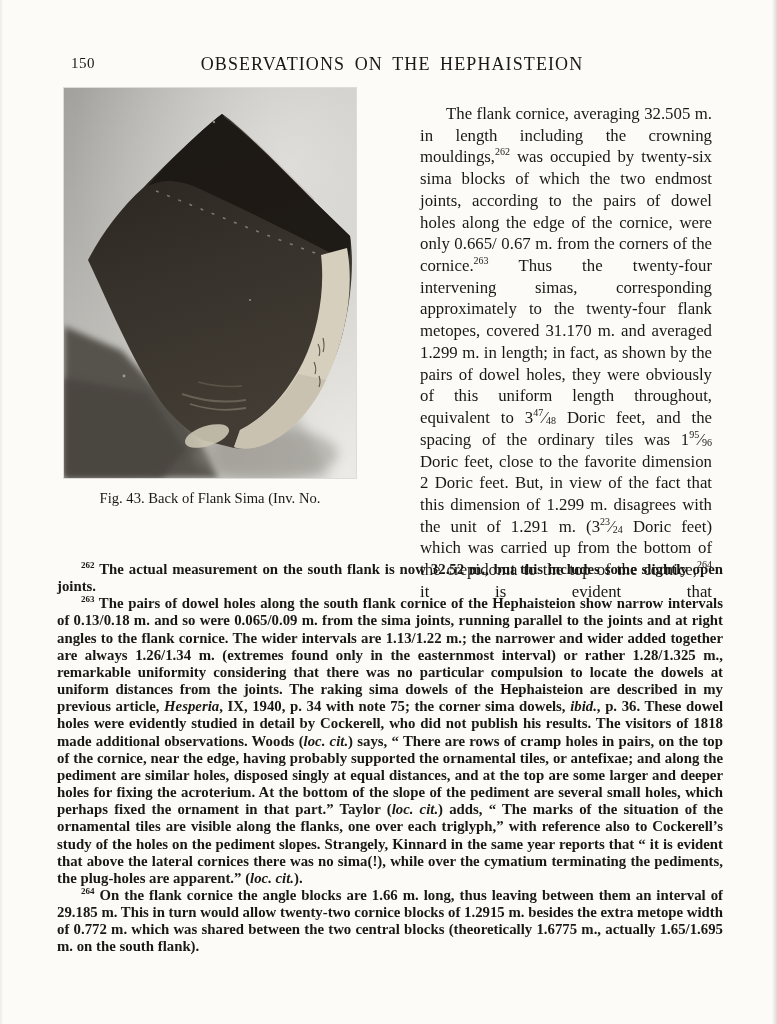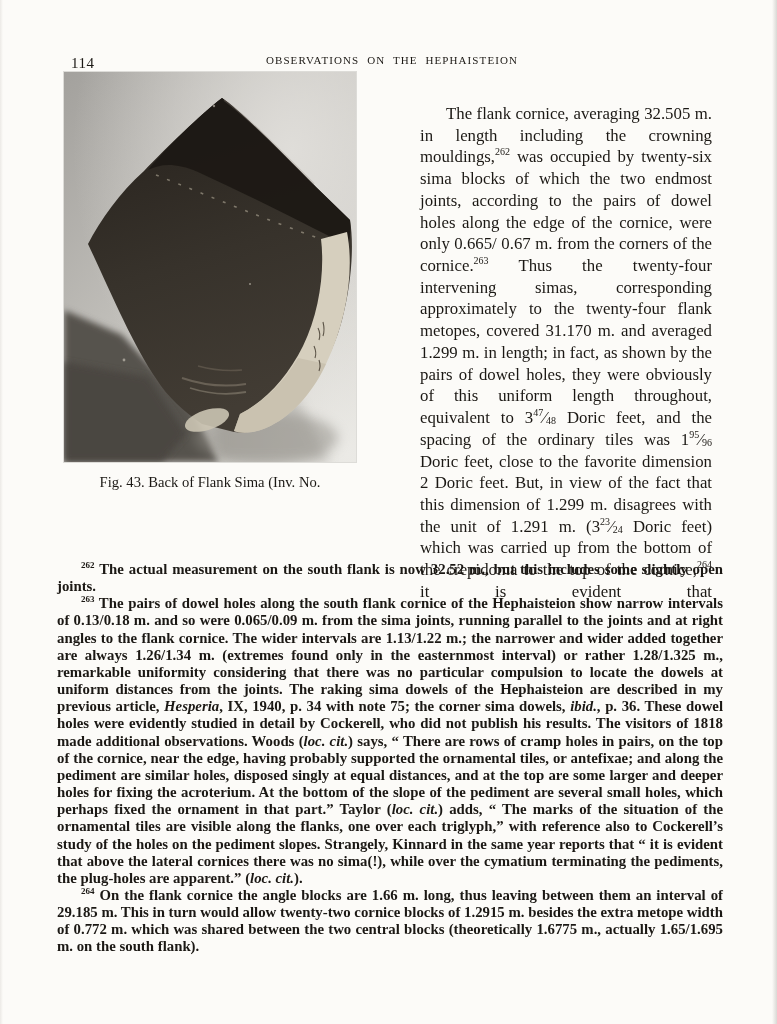--- a/index.html
+++ b/index.html
@@ -6,24 +6,24 @@
   body{width:777px;height:1024px;background:#fbfaf7;overflow:hidden;}
   .page{position:relative;width:777px;height:1024px;background:#fcfbf8;
         font-family:"Liberation Serif","DejaVu Serif",serif;color:#1b1814;}
   .edge-r{position:absolute;right:0;top:0;width:5px;height:100%;
           background:linear-gradient(to left,#d9d8d4,rgba(217,216,212,0));}
   .edge-l{position:absolute;left:0;top:0;width:3px;height:100%;
           background:linear-gradient(to right,#eceae6,rgba(236,234,230,0));}
 
   .hdr{position:absolute;left:57px;top:54px;width:670px;height:22px;}
   .pageno{position:absolute;left:14px;top:1px;font-size:15px;letter-spacing:.5px;}
-  .runtitle{display:block;text-align:center;font-size:11px;letter-spacing:1.1px;
+  .runtitle{display:block;text-align:center;font-size:18px;letter-spacing:1.1px;
             word-spacing:4px;font-weight:400;margin:0;}
 
-  .fig{position:absolute;left:64px;top:72px;width:292px;}
+  .fig{position:absolute;left:64px;top:88px;width:292px;}
   .photo{display:block;width:292px;height:390px;outline:1px solid #dddcd8;}
   .cap{position:absolute;left:0;top:401px;width:292px;text-align:center;
        font-size:14.6px;line-height:19.5px;}
 
   .bodycol{position:absolute;left:404px;top:87px;width:324px;}
   .bodycol p{margin:16px;font-size:16.8px;line-height:21.72px;text-align:justify;
              text-align-last:justify;text-indent:26px;}
   .bodycol sup{font-size:10px;line-height:0;position:relative;top:-.5px;vertical-align:super;}
   .bodycol sub{font-size:10px;line-height:0;vertical-align:-1px;}
 
@@ -33,21 +33,21 @@
   .it{font-style:italic;}
 </style>
 </head>
 <body>
 
 <div class="page">
   <div class="edge-l"></div>
   <div class="edge-r"></div>
 
   <div class="hdr">
-    <span class="pageno">114</span>
+    <span class="pageno">150</span>
     <span class="runtitle">OBSERVATIONS ON THE HEPHAISTEION</span>
   </div>
 
   <div class="fig">
     <svg class="photo" viewBox="0 0 292 390" role="img" aria-label="Black-and-white photograph of a dark wedge-shaped marble sima block seen from the back, lit from the upper right, with a pale broken edge band along its right side bearing a painted inventory number, standing on a gray ground with a dark cast shadow at lower left">
       <defs>
         <linearGradient id="bg" x1="0" y1="0" x2="1" y2="1">
           <stop offset="0" stop-color="#a3a19d"></stop>
           <stop offset="0.45" stop-color="#c3c1bc"></stop>
           <stop offset="1" stop-color="#dbd9d4"></stop>

